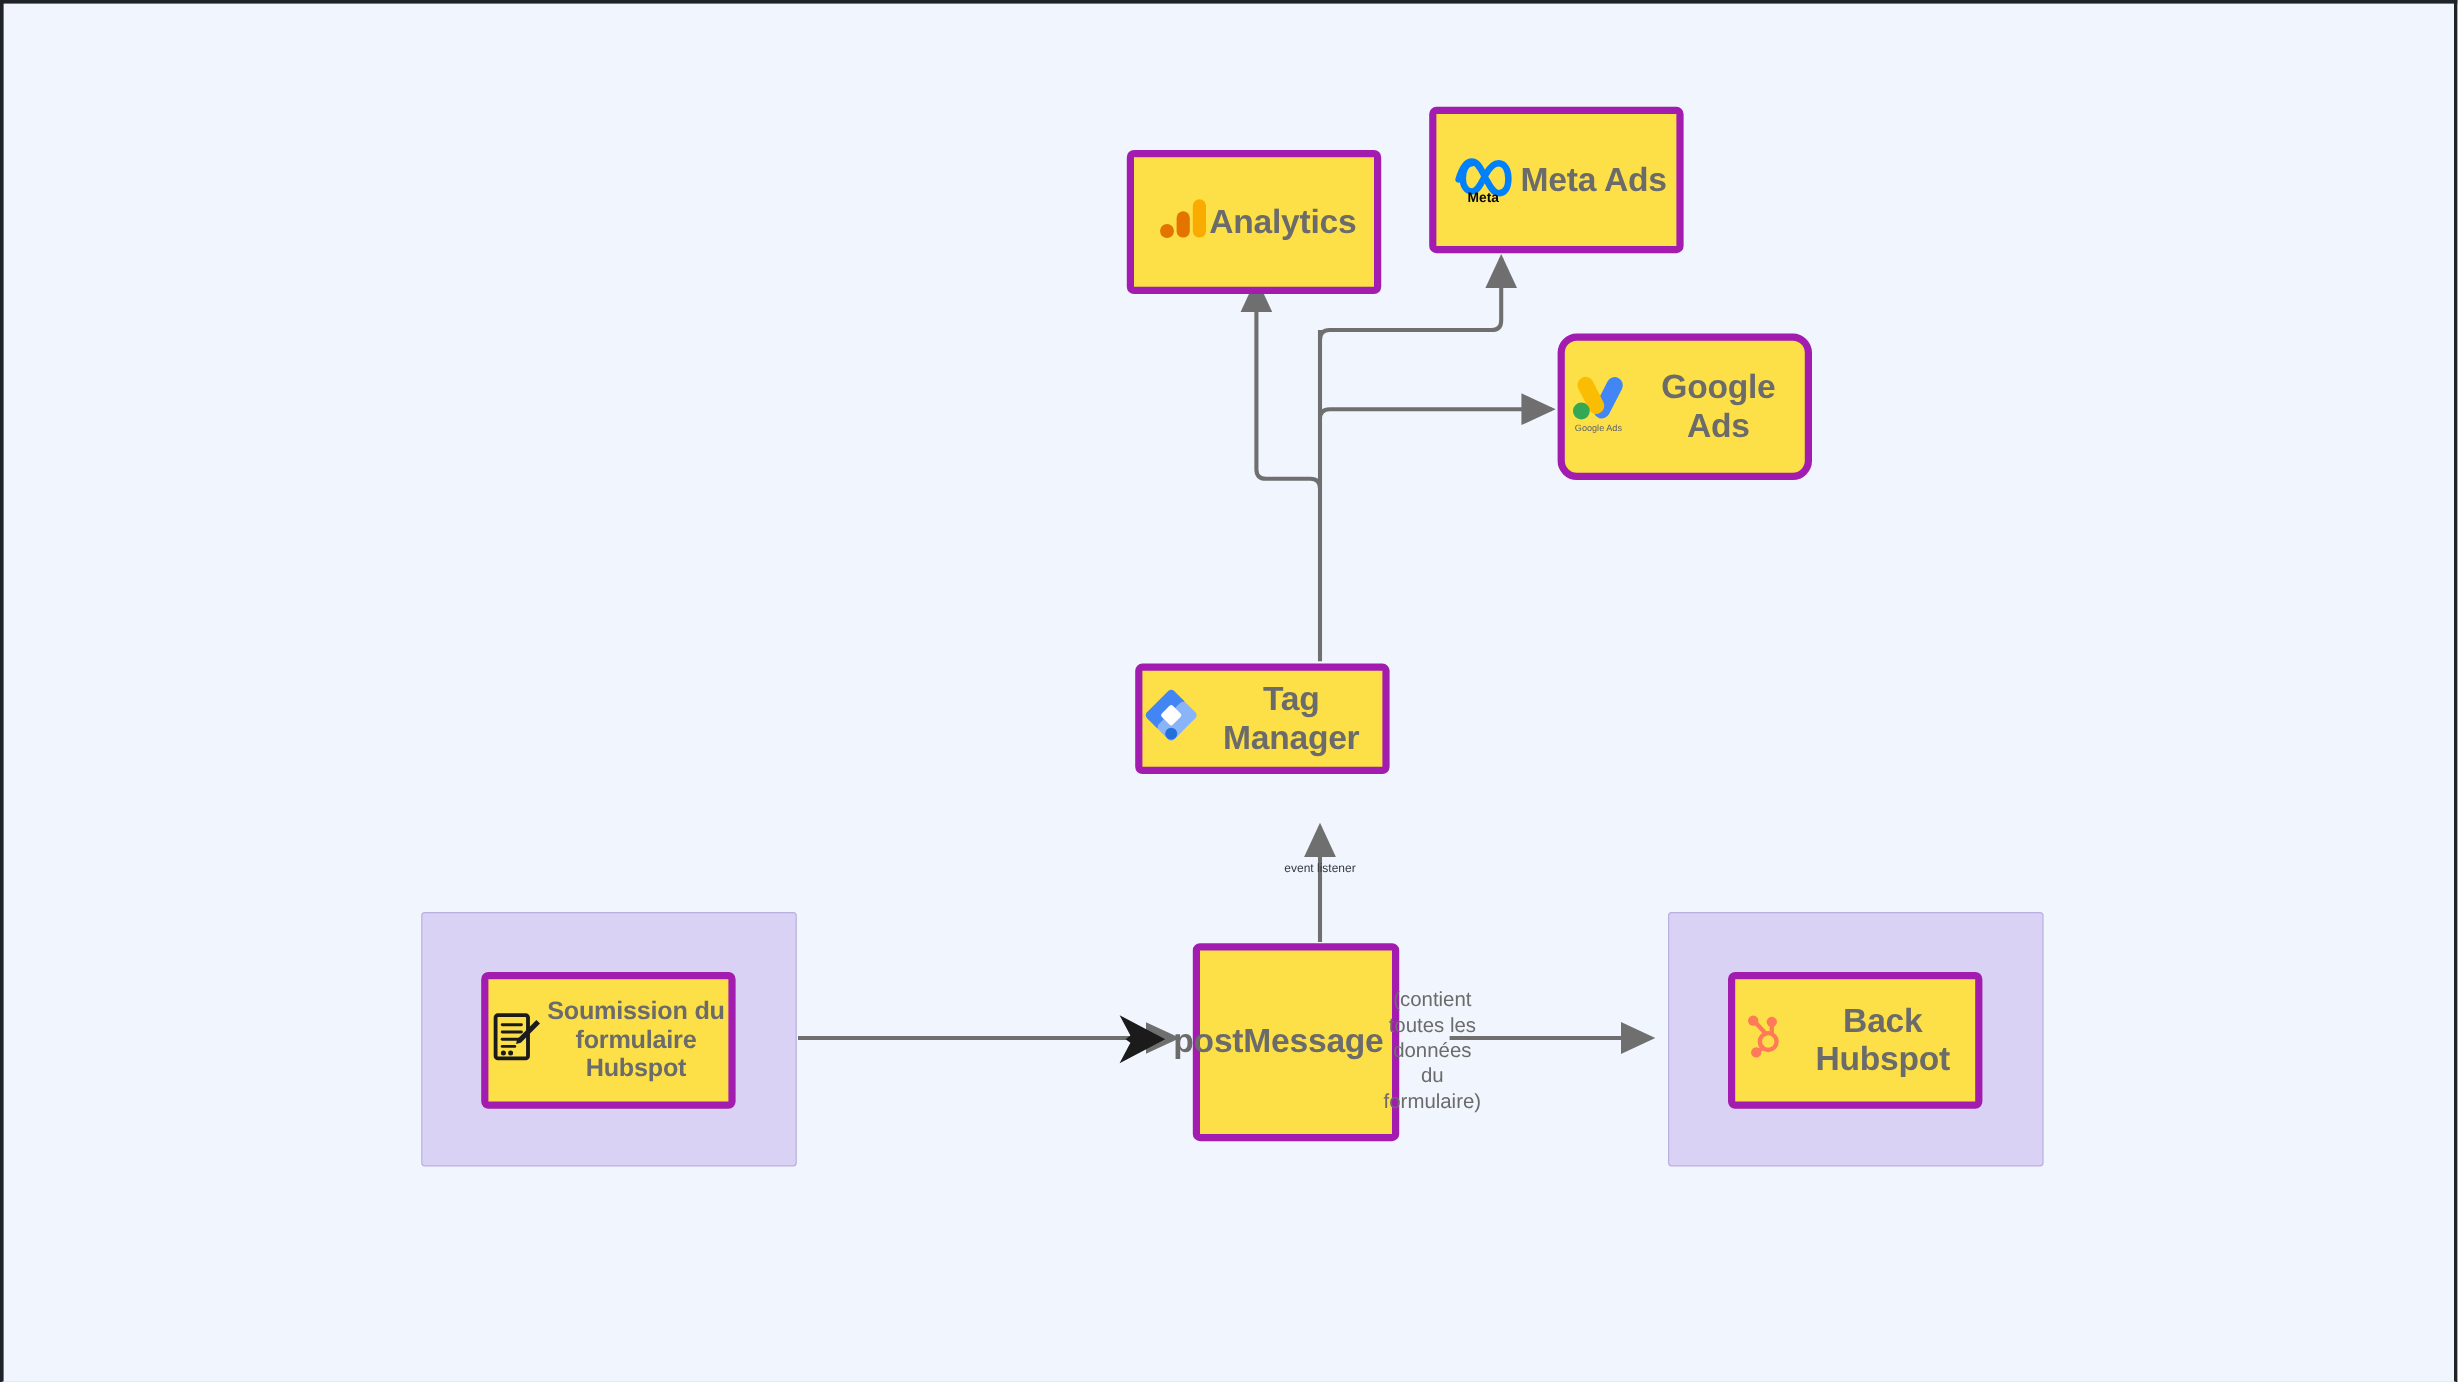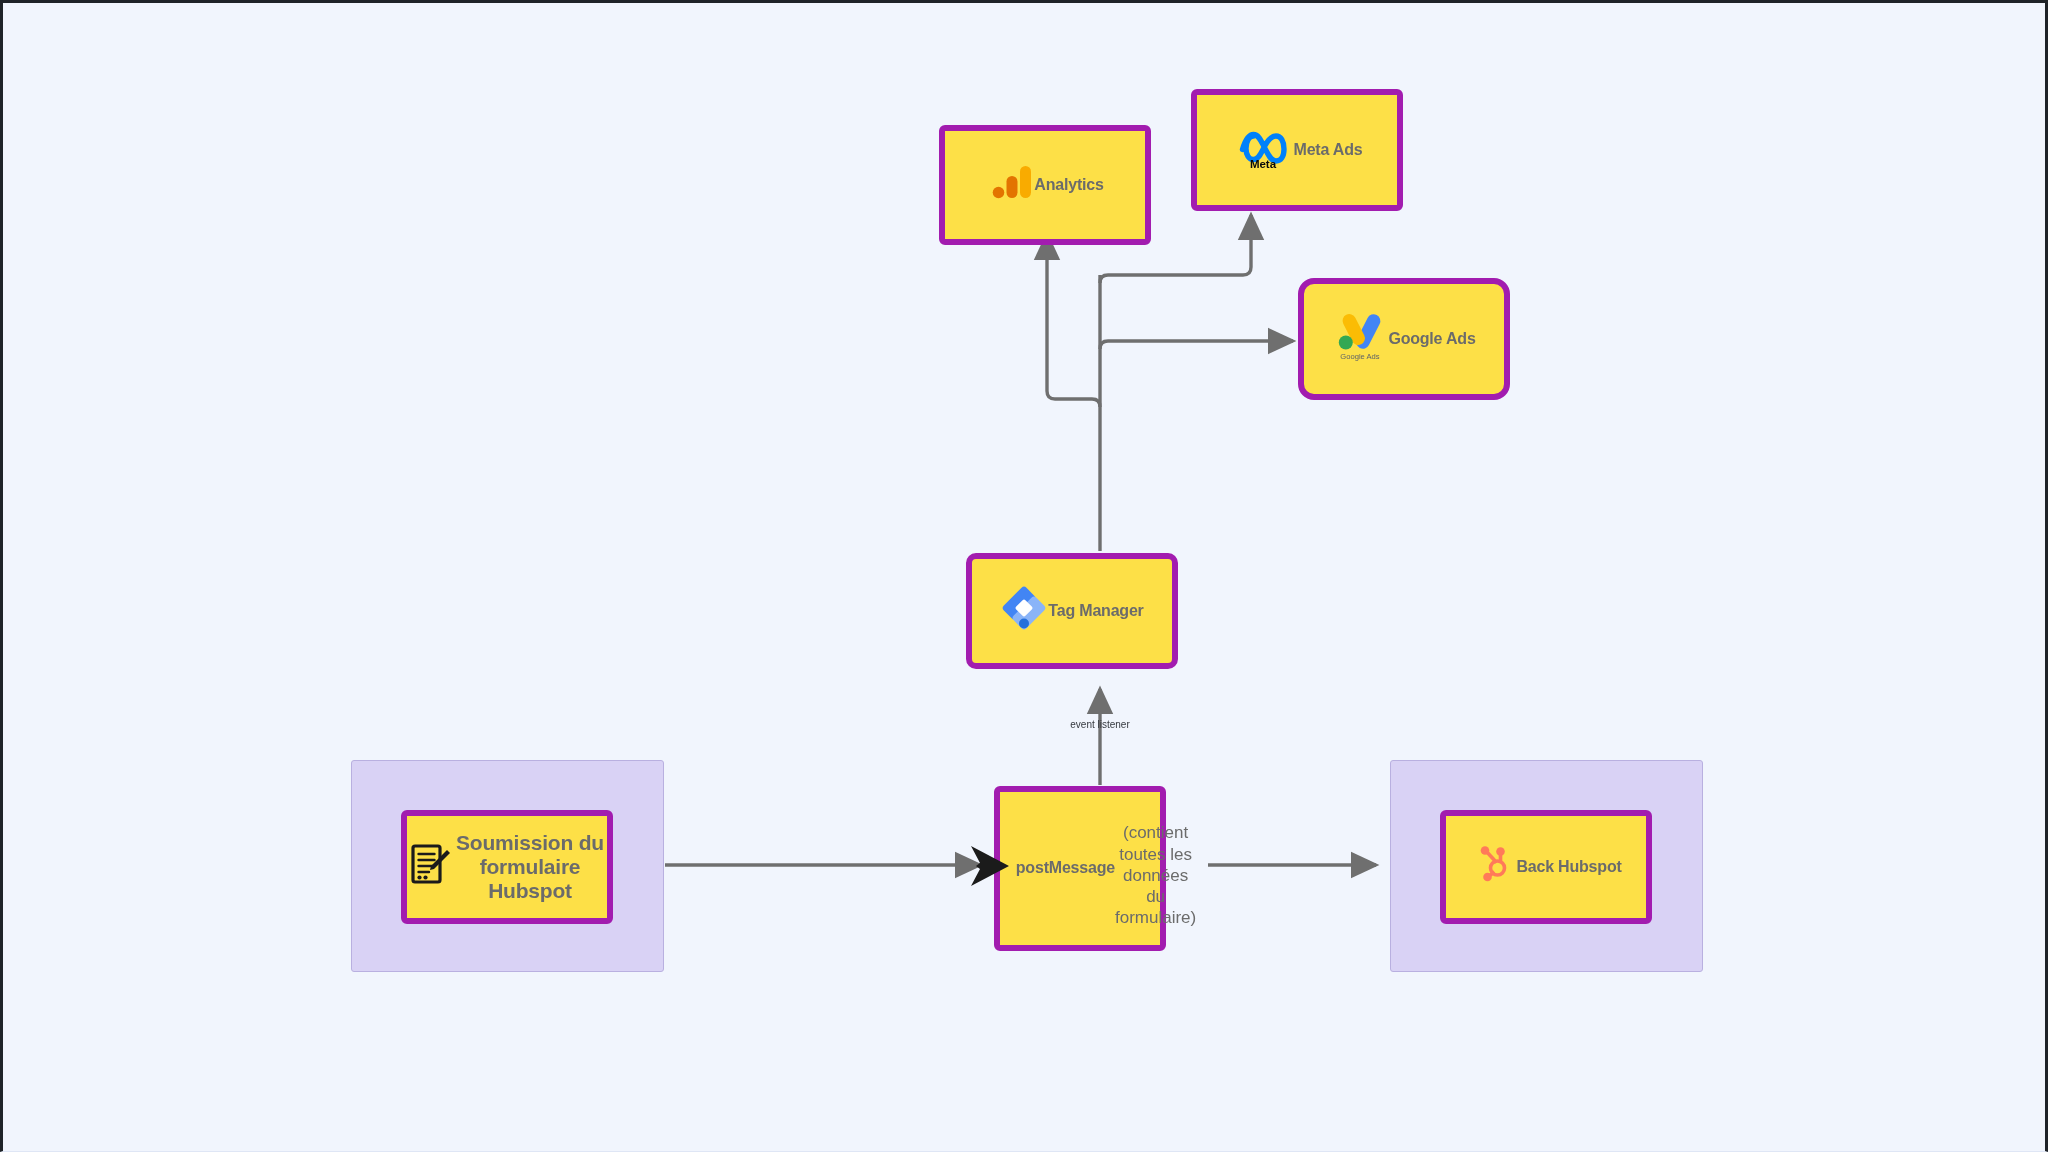--- a/index.html
+++ b/index.html
@@ -43,21 +43,21 @@
     border: 6px solid #a21caf;
     border-radius: 6px;
     box-sizing: border-box;
     display: flex;
     flex-direction: row;
     align-items: center;
     justify-content: center;
     text-align: center;
   }
   .node-title {
-    font-size: 16px;
+    font-size: 28px;
     font-weight: bold;
     color: #6b6b6b;
     line-height: 1.15;
     letter-spacing: -0.2px;
   }
   .node-title.small {
     font-size: 21px;
   }
   .node-sub {
     font-size: 17px;
@@ -149,21 +149,21 @@
           <rect x="26.5" y="1" width="13.5" height="37" rx="6.7" fill="#4285f4" transform="rotate(27 33.2 19.5)"></rect>
           <rect x="12" y="1" width="13.5" height="33" rx="6.7" fill="#fbbc04" transform="rotate(-27 18.8 17.5)"></rect>
           <circle cx="10.8" cy="30.5" r="7" fill="#34a853"></circle>
         </g>
         <text x="28" y="48" font-family="'Liberation Sans',sans-serif" font-size="7.6" fill="#5f6368" text-anchor="middle">Google Ads</text>
       </svg>
     </span>
     <div class="node-title">Google Ads</div>
   </div>
 
-  <div class="node" style="left:963px; top:550px; width:212px; height:116px;border-radius:10px;">
+  <div class="node" style="left:943px; top:550px; width:212px; height:92px;">
     <span class="icon-wrap">
       <svg width="48" height="48" viewBox="0 0 48 48">
         <g transform="translate(24,24) rotate(45)">
           <rect x="-16" y="-16" width="18" height="32" rx="3.5" fill="#4285f4"></rect>
           <rect x="-2" y="-16" width="18" height="32" rx="3.5" fill="#8ab4f8"></rect>
           <rect x="-6.5" y="-6.5" width="13" height="13" rx="2" fill="#ffffff"></rect>
         </g>
         <circle cx="24" cy="39.5" r="5" fill="#246fdb"></circle>
       </svg>
     </span>

